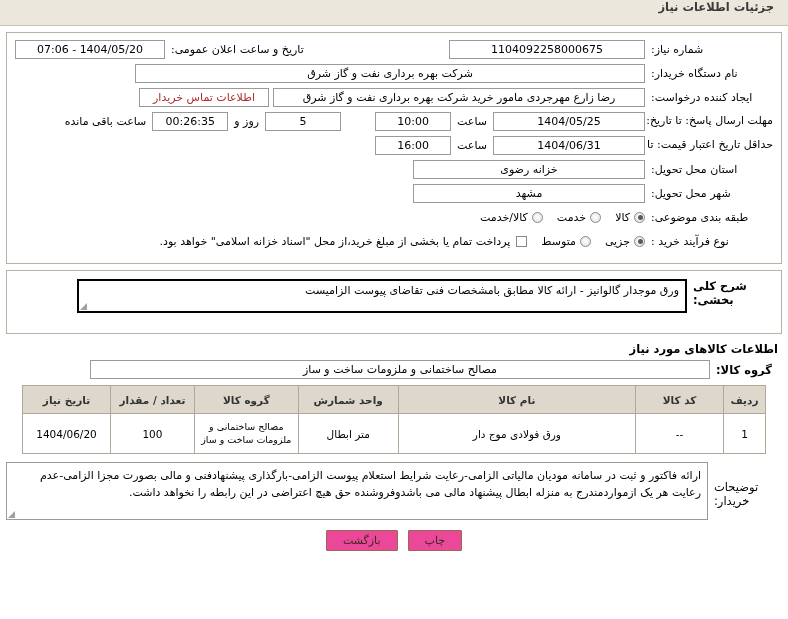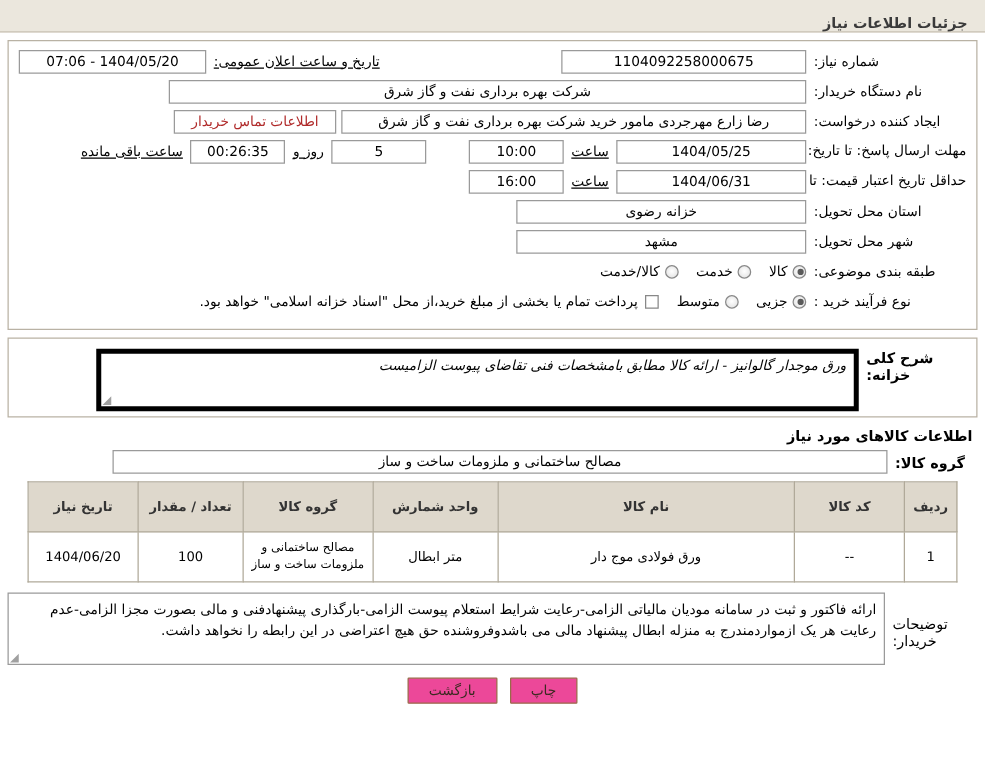--- a/index.html
+++ b/index.html
@@ -16,21 +16,21 @@
     position: relative;
     width: 788px; height: 619px;
     overflow: hidden;
     background: #ffffff;
   }
   .titlebar {
     height: 26px;
     background: #ebe7dd;
     border-bottom: 1px solid #c9c2b4;
     display: flex;
-    align-items: flex-end;
+    align-items: flex-start;
     justify-content: flex-start;
     padding: 0 14px;
   }
   .titlebar .title {
     font-size: 11.5px;
     font-weight: bold;
     color: #3a3a3a;
   }
   .watermark {
     position: absolute;
@@ -76,21 +76,20 @@
     font-size: 11px;
     padding: 0 5px;
     text-align: center;
     overflow: hidden;
     white-space: nowrap;
   }
   .inline-lbl {
     font-size: 11px;
     padding: 0 6px;
     white-space: nowrap;
-    text-decoration: underline;
   }
   .radio {
     display: inline-flex;
     align-items: center;
     gap: 4px;
     margin-left: 14px;
     white-space: nowrap;
   }
   .radio .dot {
     width: 11px; height: 11px;
@@ -114,28 +113,27 @@
     background: #fff;
     display: inline-block;
     margin-left: 6px;
   }
   .sep-note { font-size: 11px; }
 
   .panel.desc { height: 64px; padding: 8px; }
   .desc-row { display: flex; align-items: flex-start; }
   .desc-lbl { width: 86px; text-align: left; padding-left: 6px; font-size: 11.5px; font-weight: bold; }
   .ta {
-    border: 4px solid #000000;
-    background: #fff;
-    height: 50px;
+    border: 2px solid #000000;
+    background: #fff;
+    height: 34px;
     padding: 3px 6px;
     font-size: 11px;
     position: relative;
     overflow: hidden;
-    font-style: italic;
   }
   .ta::after {
     content: "";
     position: absolute;
     left: 1px; bottom: 1px;
     width: 0; height: 0;
     border-left: 7px solid transparent;
     border-bottom: 7px solid #a0a0a0;
   }
   .section-title {
@@ -150,21 +148,21 @@
   table.items {
     width: 744px;
     margin: 0 auto;
     border-collapse: collapse;
     font-size: 10.5px;
     background: #fff;
   }
   table.items th {
     background: #ded8cc;
     border: 1px solid #b0a999;
-    height: 40px;
+    height: 28px;
     font-weight: bold;
     color: #333;
     padding: 2px 4px;
   }
   table.items td {
     border: 1px solid #b0a999;
     padding: 4px;
     text-align: center;
     height: 40px;
     vertical-align: middle;
@@ -293,21 +291,21 @@
         <span class="dot"></span>
         <span>متوسط</span>
       </div>
       <span class="chk"></span>
       <span class="sep-note">پرداخت تمام یا بخشی از مبلغ خرید،از محل "اسناد خزانه اسلامی" خواهد بود.</span>
     </div>
   </div>
 
   <div class="panel desc">
     <div class="desc-row">
-      <div class="desc-lbl">شرح کلی خزانه:</div>
+      <div class="desc-lbl">شرح کلی بخشی:</div>
       <div class="ta" style="width:610px;">ورق موجدار گالوانیز - ارائه کالا مطابق بامشخصات فنی تقاضای پیوست الزامیست</div>
     </div>
   </div>
 
   <div>
     <div class="section-title">اطلاعات کالاهای مورد نیاز</div>
     <div class="grouprow">
       <div class="glbl">گروه کالا:</div>
       <div class="fld" style="width:620px;">مصالح ساختمانی و ملزومات ساخت و ساز</div>
     </div>

